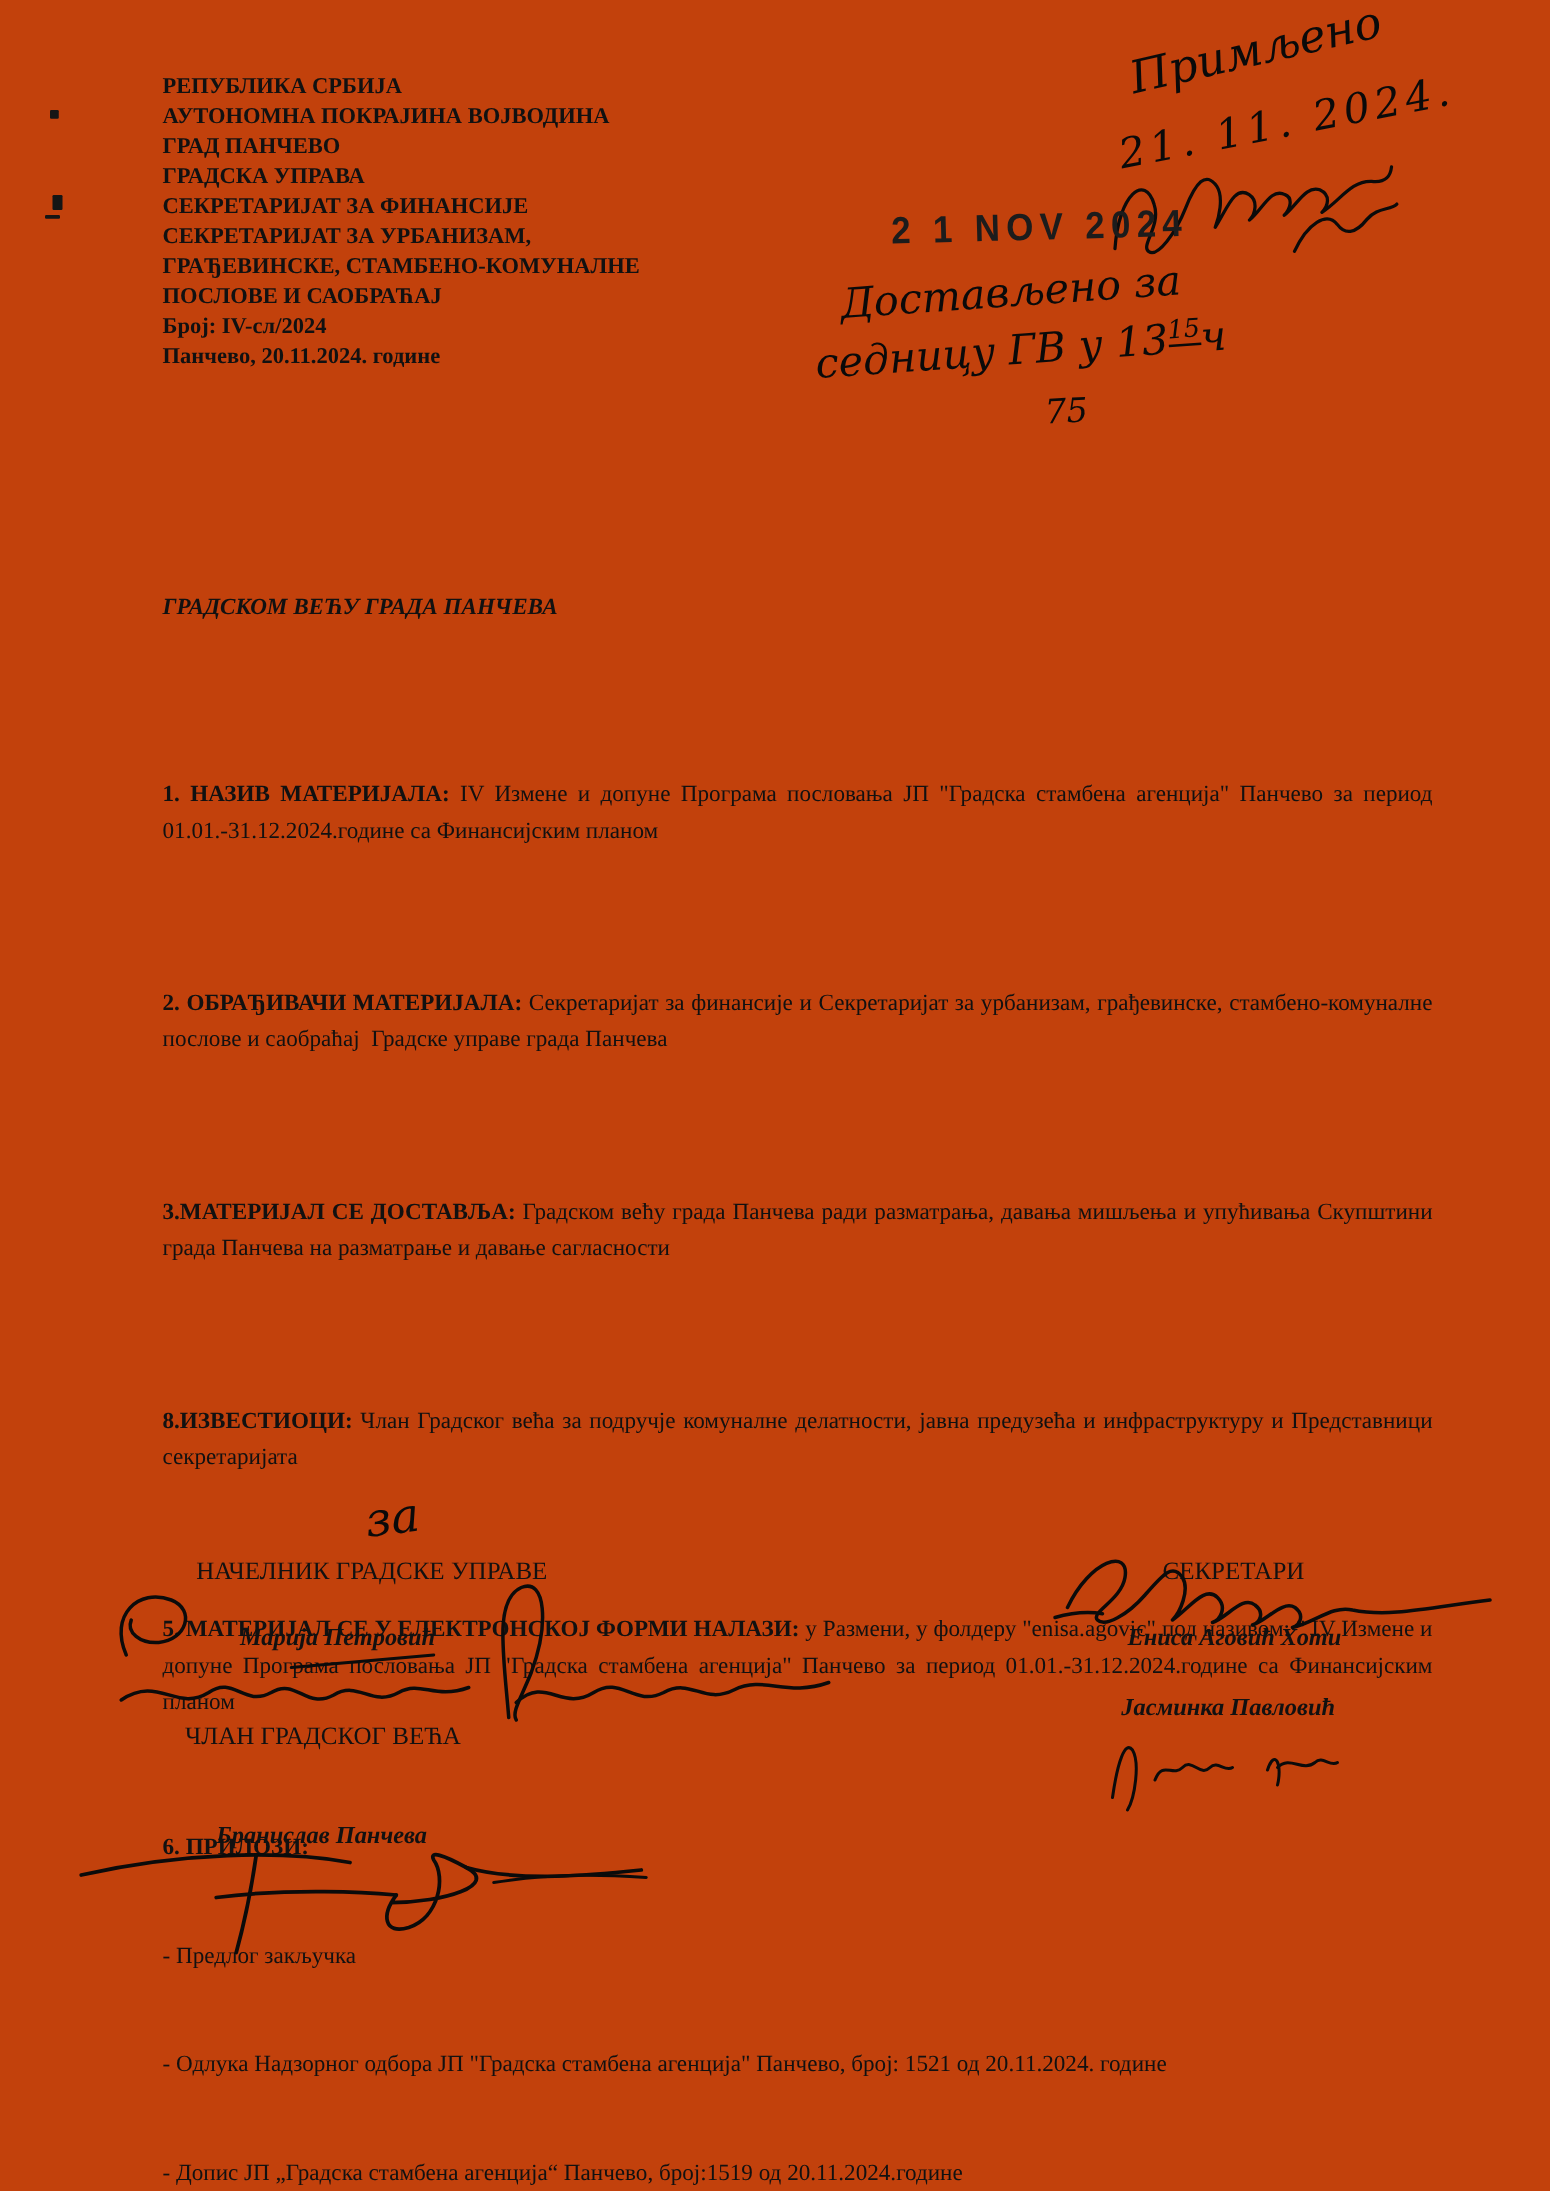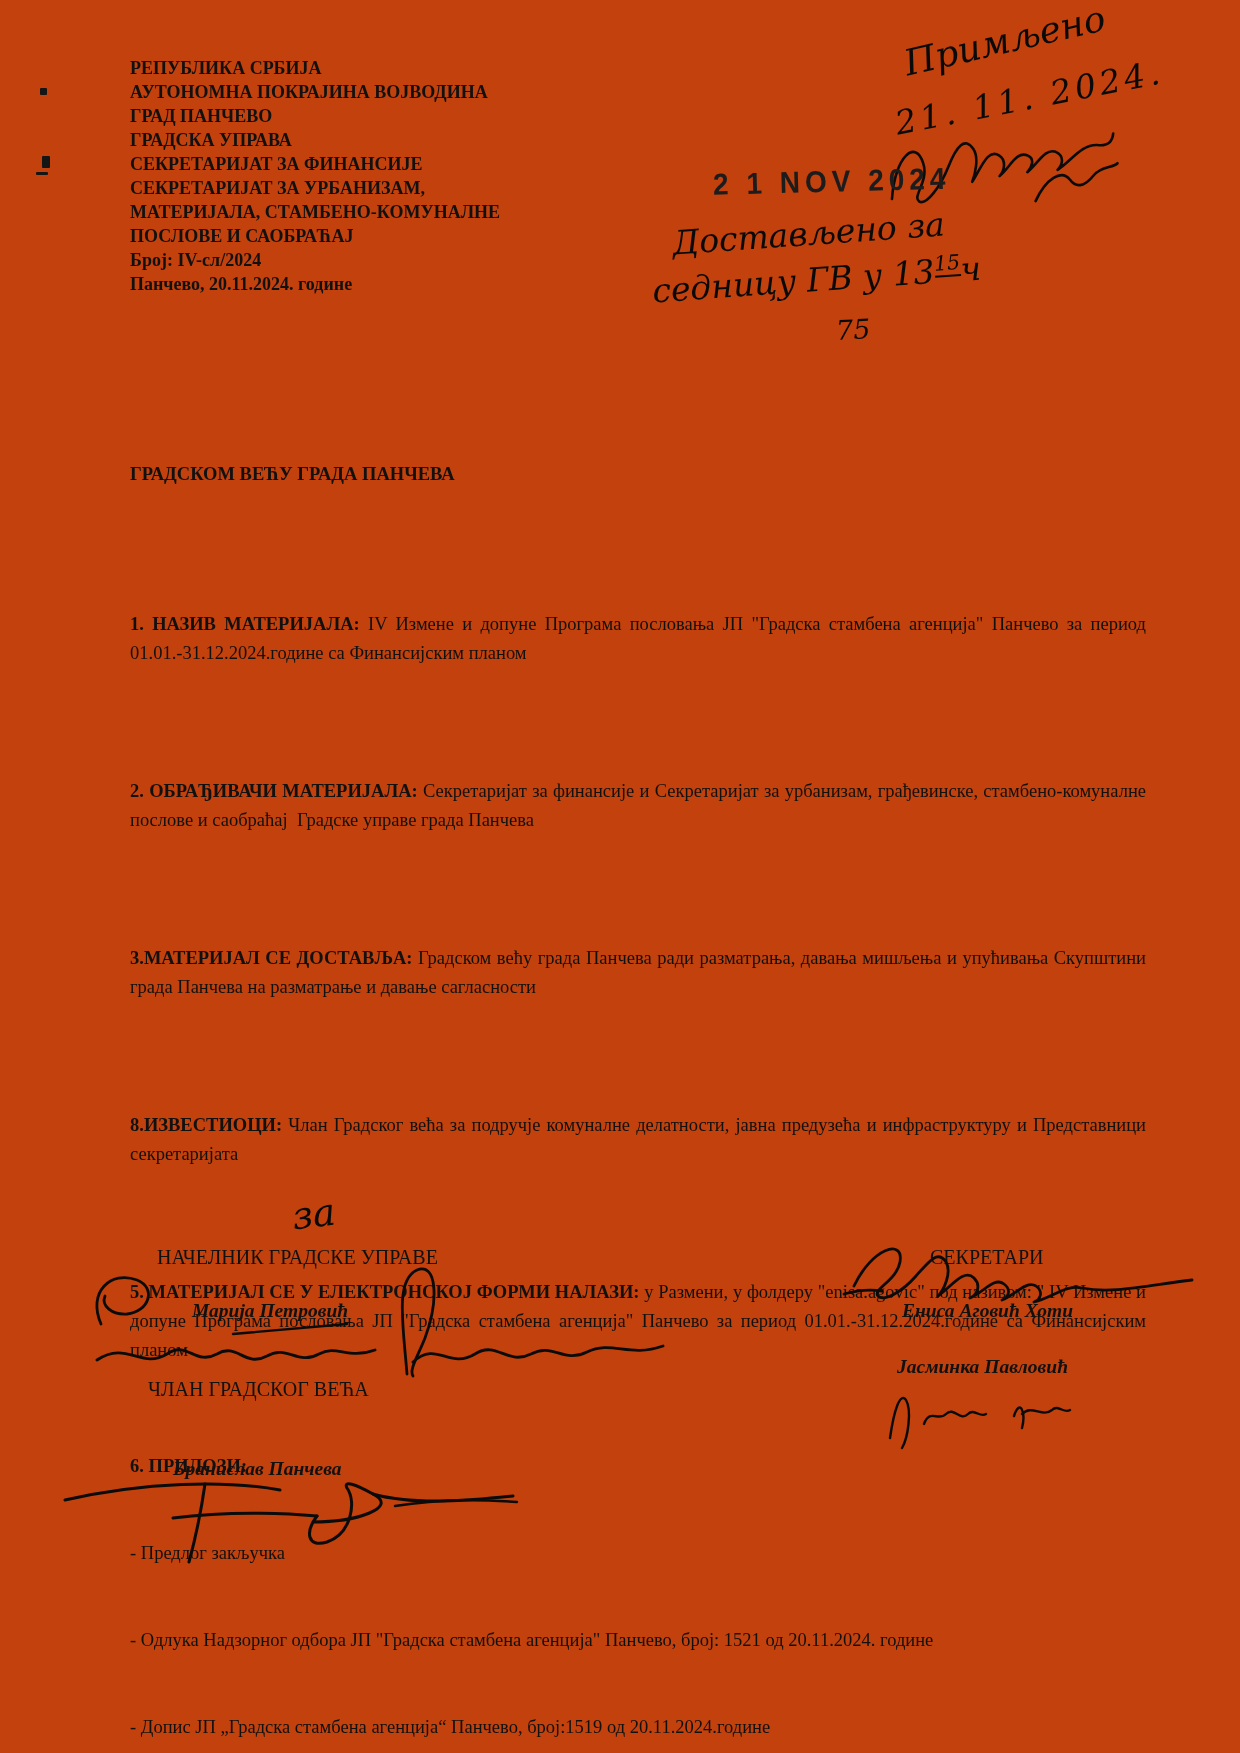--- a/index.html
+++ b/index.html
@@ -17,21 +17,21 @@
     position:absolute;left:130px;top:56px;
     font-size:18px;font-weight:bold;line-height:24px;
     white-space:nowrap;
   }
   
   .body-block{
     position:absolute;left:130px;top:402px;width:1016px;
     font-size:18.5px;line-height:29px;text-align:justify;
     white-space:pre-wrap;
   }
-  .addressee{font-weight:bold;margin:0 0 34px 0;}
+  .addressee{font-weight:bold;margin:12px 0 34px 0;font-style:italic;}
   .para{margin:0 0 22px 0;}
   .para.tight{margin:0;}
   .para b{font-weight:bold;}
   .attach-item{margin:0;}
   
   .hand{
     position:absolute;
     font-family:"DejaVu Serif", serif;font-style:italic;
     color:#0a0a0a;white-space:nowrap;
   }
@@ -59,21 +59,21 @@
   <span class="speck" style="left:42px;top:156px;width:8px;height:12px;"></span>
   <span class="speck" style="left:36px;top:172px;width:12px;height:3px;"></span>
 
   <div class="header-block">
     <div>РЕПУБЛИКА СРБИЈА</div>
     <div>АУТОНОМНА ПОКРАЈИНА ВОЈВОДИНА</div>
     <div>ГРАД ПАНЧЕВО</div>
     <div>ГРАДСКА УПРАВА</div>
     <div>СЕКРЕТАРИЈАТ ЗА ФИНАНСИЈЕ</div>
     <div>СЕКРЕТАРИЈАТ ЗА УРБАНИЗАМ,</div>
-    <div>МАТЕРИЈАЛА, СТАМБЕНО-КОМУНАЛНЕ</div>
+    <div>ГРАЂЕВИНСКЕ, СТАМБЕНО-КОМУНАЛНЕ</div>
     <div>ПОСЛОВЕ И САОБРАЋАЈ</div>
     <div>Број: IV-сл/2024</div>
     <div>Панчево, 20.11.2024. године</div>
   </div>
 
   <div class="hand" style="left:902px;top:20px;font-size:36px;transform:rotate(-13deg);">Примљено</div>
   <div class="hand" style="left:893px;top:78px;font-size:33px;letter-spacing:4px;transform:rotate(-11deg);">21. 11. 2024.</div>
   <svg class="sig" style="left:878px;top:104px;transform:rotate(-12deg);" width="240" height="110" viewBox="0 0 240 110">
     <path stroke-width="2.6" d="M8,72 C20,30 44,18 46,44 C48,62 28,74 34,80 C40,86 58,70 70,52 C82,34 92,26 98,40 C102,50 94,66 90,72 C102,60 112,42 122,52 C128,58 124,68 118,72 C130,66 140,50 150,58 C156,62 152,70 146,74 C158,68 168,54 178,60 C186,66 182,74 176,78 C192,72 204,58 220,62 C232,66 236,60 238,54"></path>
     <path stroke-width="2.6" d="M148,104 C163,84 180,78 186,90 C190,99 198,101 210,91 C220,83 230,88 236,84"></path>

